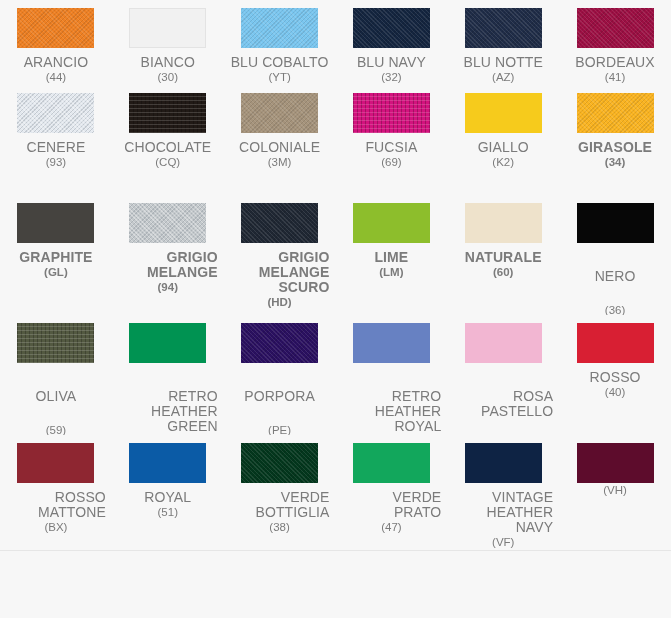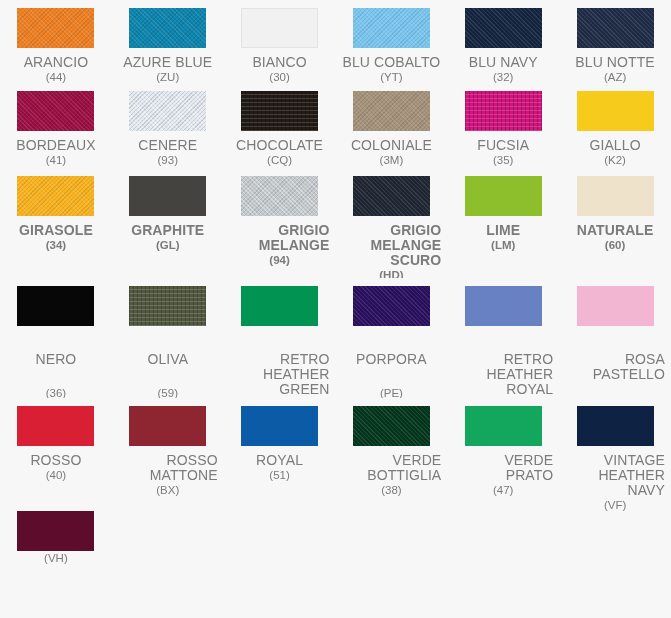--- a/index.html
+++ b/index.html
@@ -102,25 +102,20 @@
 </head>
 <body>
 
 <div id="color-grid">
     <div class="swatch-cell row-h-83">
       <div class="swatch-chip tex" title="ARANCIO" style="background-color: rgb(238, 128, 35);"></div>
       <div class="swatch-label">ARANCIO</div>
       <div class="swatch-code">(44)</div>
     </div>
     <div class="swatch-cell row-h-83">
-      <div class="swatch-chip tex" title="AZURE BLUE" style="background-color: rgb(12, 132, 173);"></div>
-      <div class="swatch-label">AZURE BLUE</div>
-      <div class="swatch-code">(ZU)</div>
-    </div>
-    <div class="swatch-cell row-h-83">
       <div class="swatch-chip has-border" title="BIANCO" style="background-color: rgb(241, 241, 241);"></div>
       <div class="swatch-label">BIANCO</div>
       <div class="swatch-code">(30)</div>
     </div>
     <div class="swatch-cell row-h-83">
       <div class="swatch-chip tex" title="BLU COBALTO" style="background-color: rgb(122, 198, 239);"></div>
       <div class="swatch-label">BLU COBALTO</div>
       <div class="swatch-code">(YT)</div>
     </div>
     <div class="swatch-cell row-h-83">
@@ -149,21 +144,21 @@
       <div class="swatch-code">(CQ)</div>
     </div>
     <div class="swatch-cell row-h-85">
       <div class="swatch-chip tex" title="COLONIALE" style="background-color: rgb(165, 147, 123);"></div>
       <div class="swatch-label">COLONIALE</div>
       <div class="swatch-code">(3M)</div>
     </div>
     <div class="swatch-cell row-h-85">
       <div class="swatch-chip tex-strong" title="FUCSIA" style="background-color: rgb(211, 19, 126);"></div>
       <div class="swatch-label">FUCSIA</div>
-      <div class="swatch-code">(35)</div>
+      <div class="swatch-code">(69)</div>
     </div>
     <div class="swatch-cell row-h-85">
       <div class="swatch-chip" title="GIALLO" style="background-color: rgb(246, 203, 28);"></div>
       <div class="swatch-label">GIALLO</div>
       <div class="swatch-code">(K2)</div>
     </div>
     <div class="swatch-cell row-h-110">
       <div class="swatch-chip tex" title="GIRASOLE" style="background-color: rgb(249, 179, 32);"></div>
       <div class="swatch-label">GIRASOLE</div>
       <div class="swatch-code">(34)</div>

